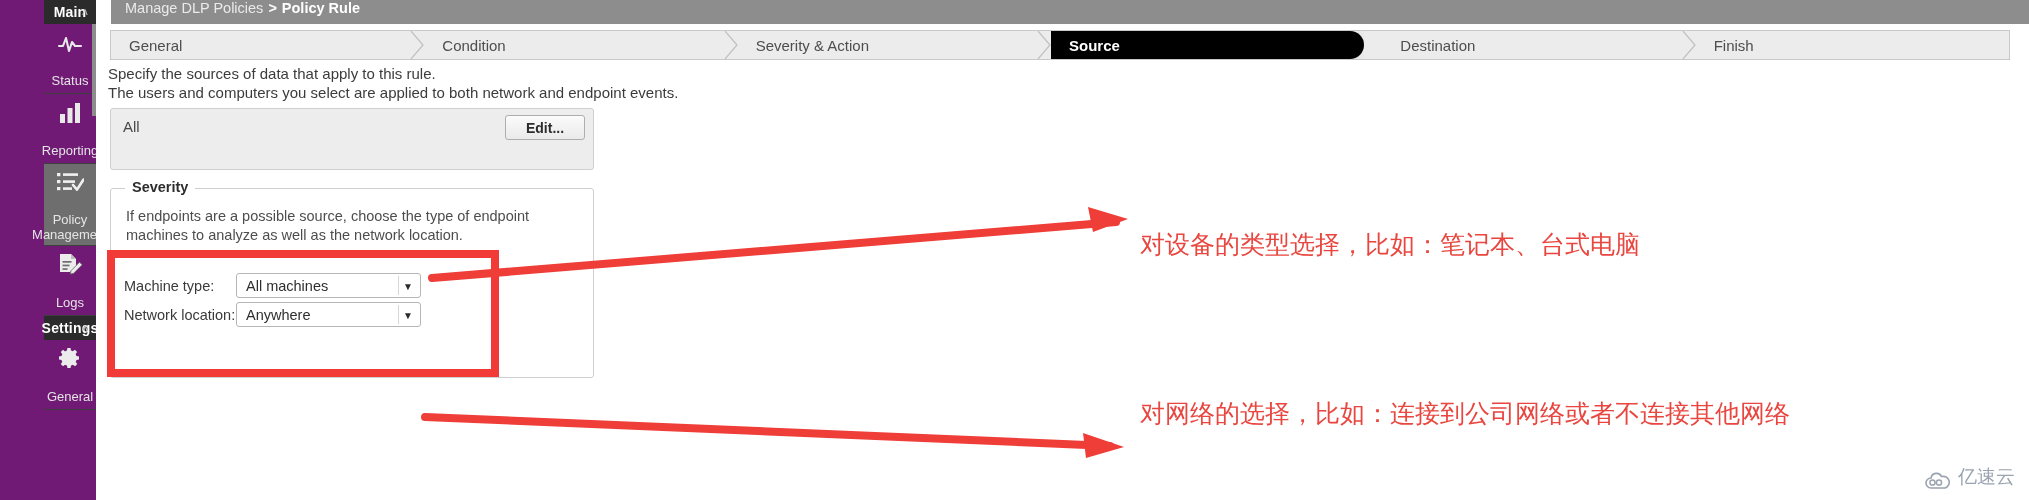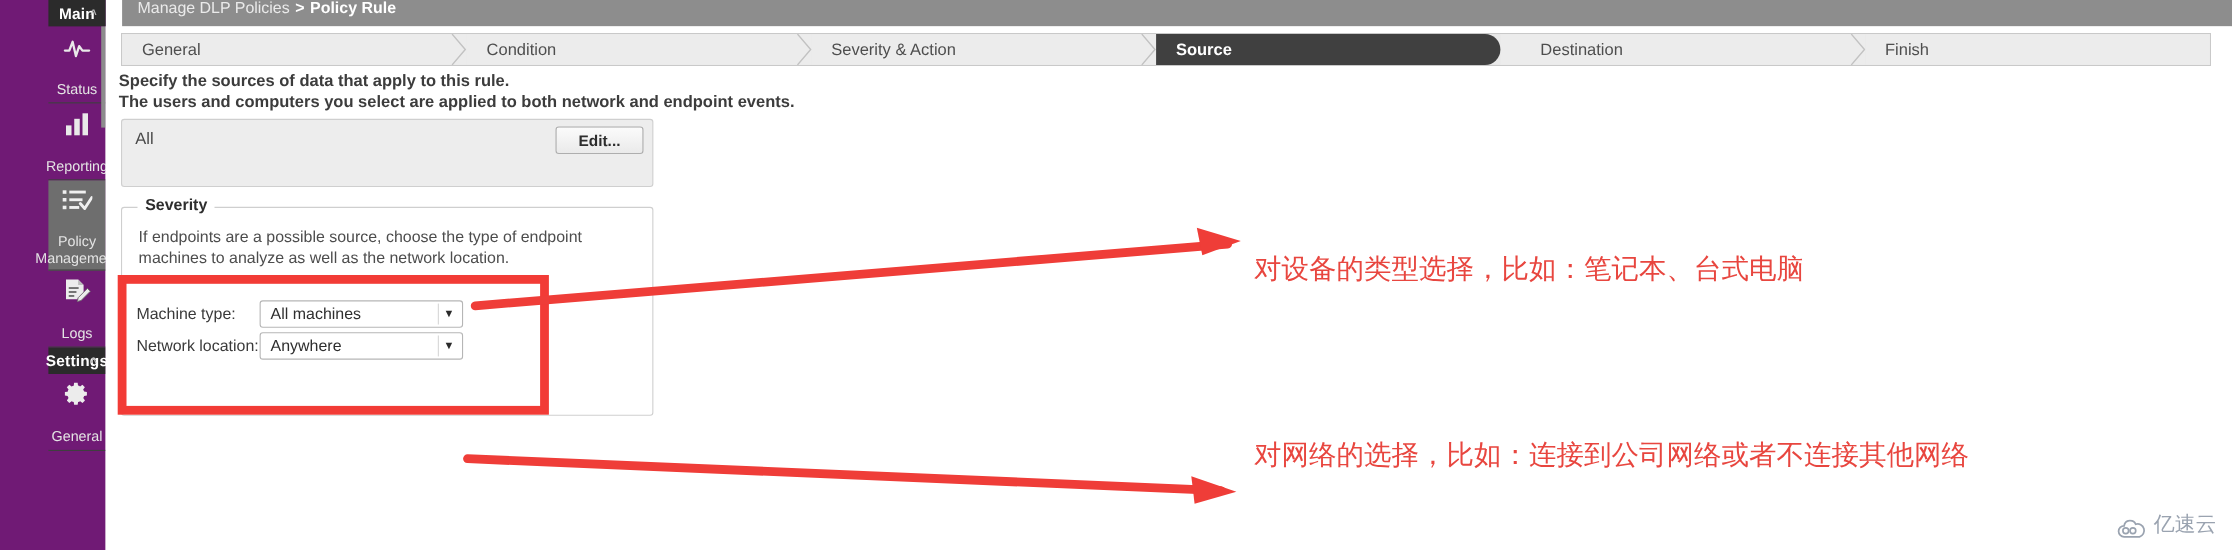--- a/index.html
+++ b/index.html
@@ -104,34 +104,33 @@
     background: #ececec;
     cursor: pointer;
     overflow: visible;
   }
   .wz-step .wz-arrow {
     position: absolute; right: -1px; top: 0;
     width: 16px; height: 100%;
     pointer-events: none;
   }
   .wz-step.active {
-    background: #404040;
+    background: #000000;
     color: #ffffff;
     font-weight: bold;
     border-radius: 0 14px 14px 0;
     z-index: 3;
   }
   .wz-step.active + .wz-step { padding-left: 36px; }
 
   
   .lead {
     position: absolute; left: 12px; top: 40px;
     font-size: 15px; color: #3c3c3c;
     line-height: 1.28;
-    font-weight: bold;
   }
   .lead div { white-space: nowrap; }
 
   
   .source-box {
     position: absolute; left: 14px; top: 84px;
     width: 484px; height: 62px;
     background: #ededed;
     border: 1px solid #cfcfcf;
     border-radius: 3px;

